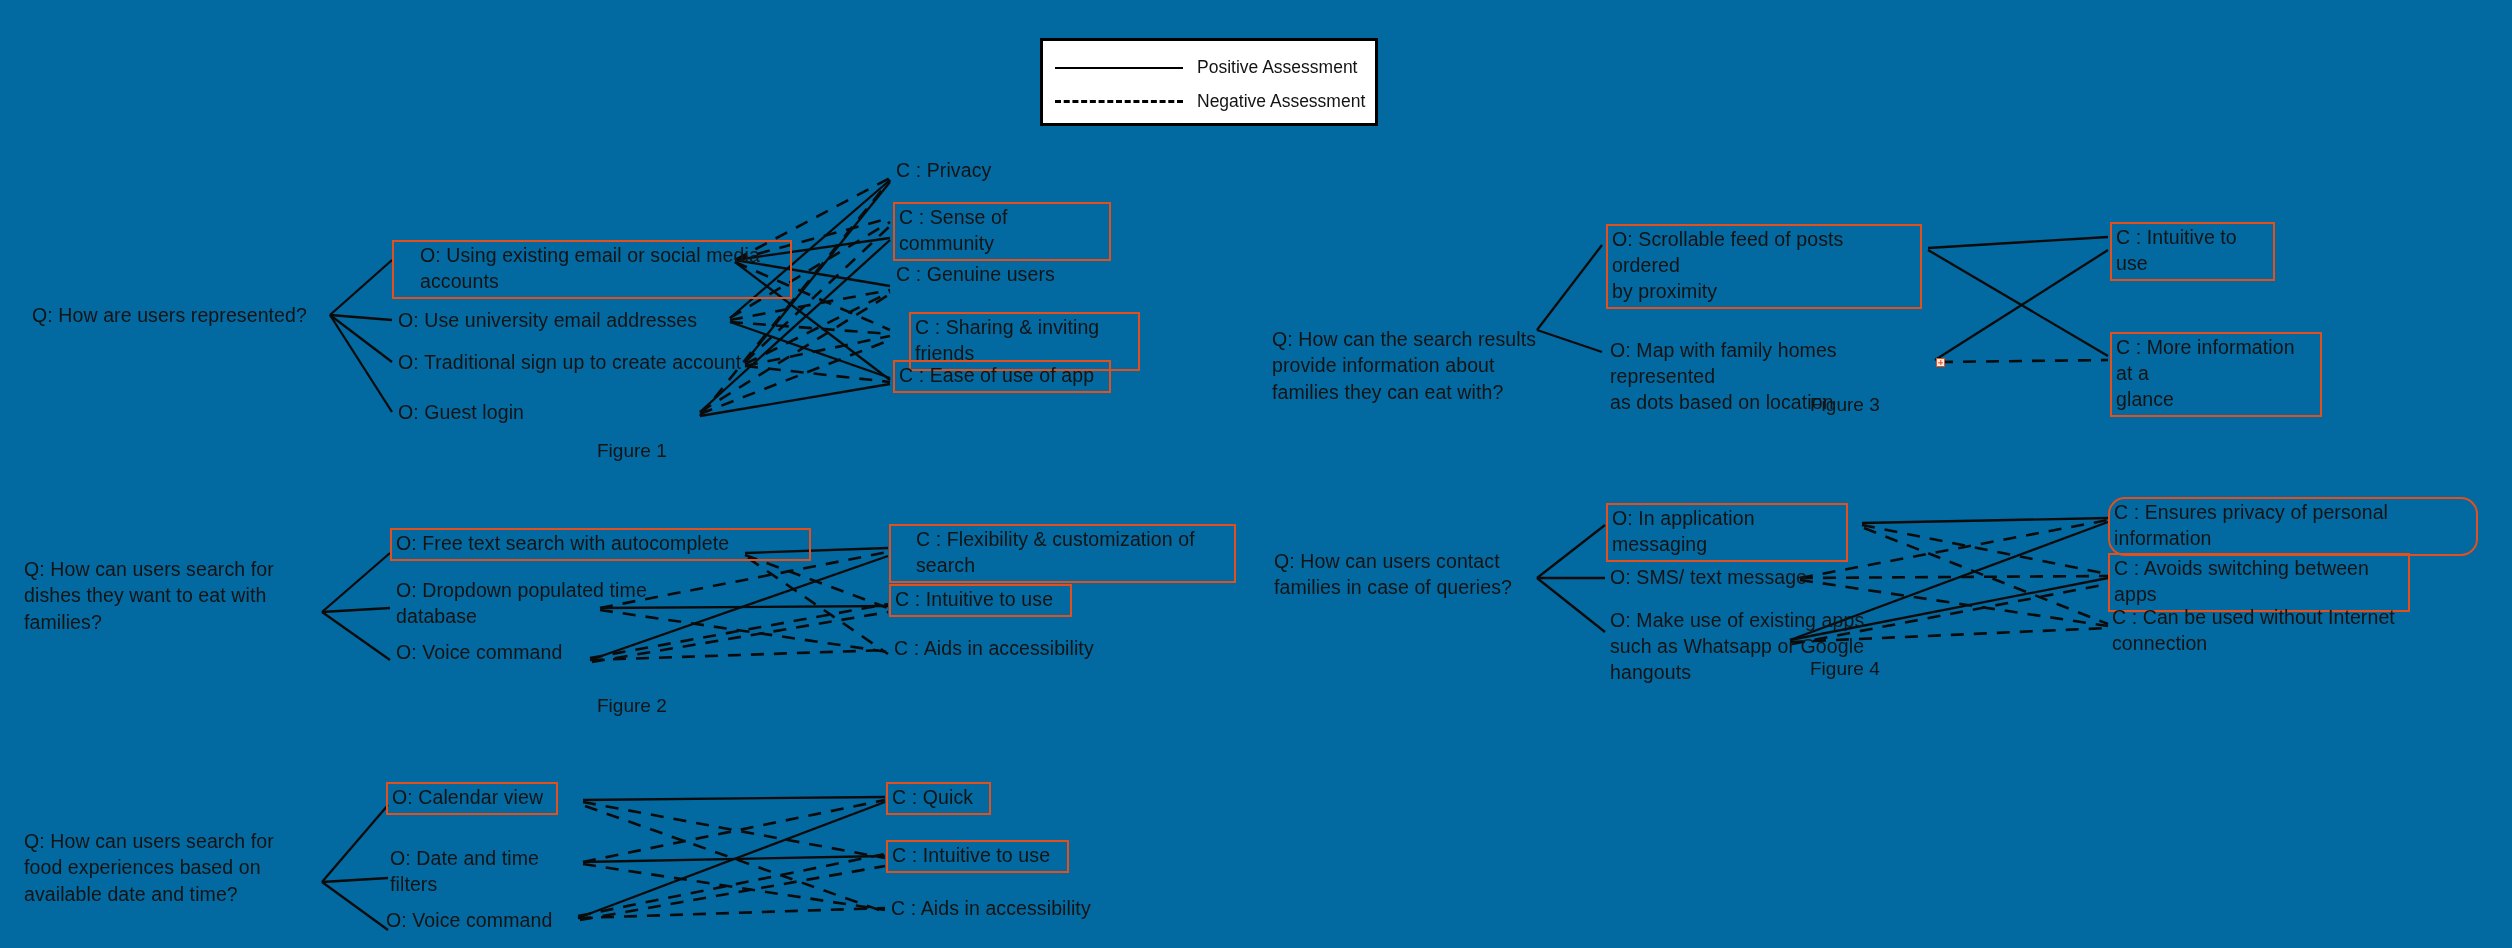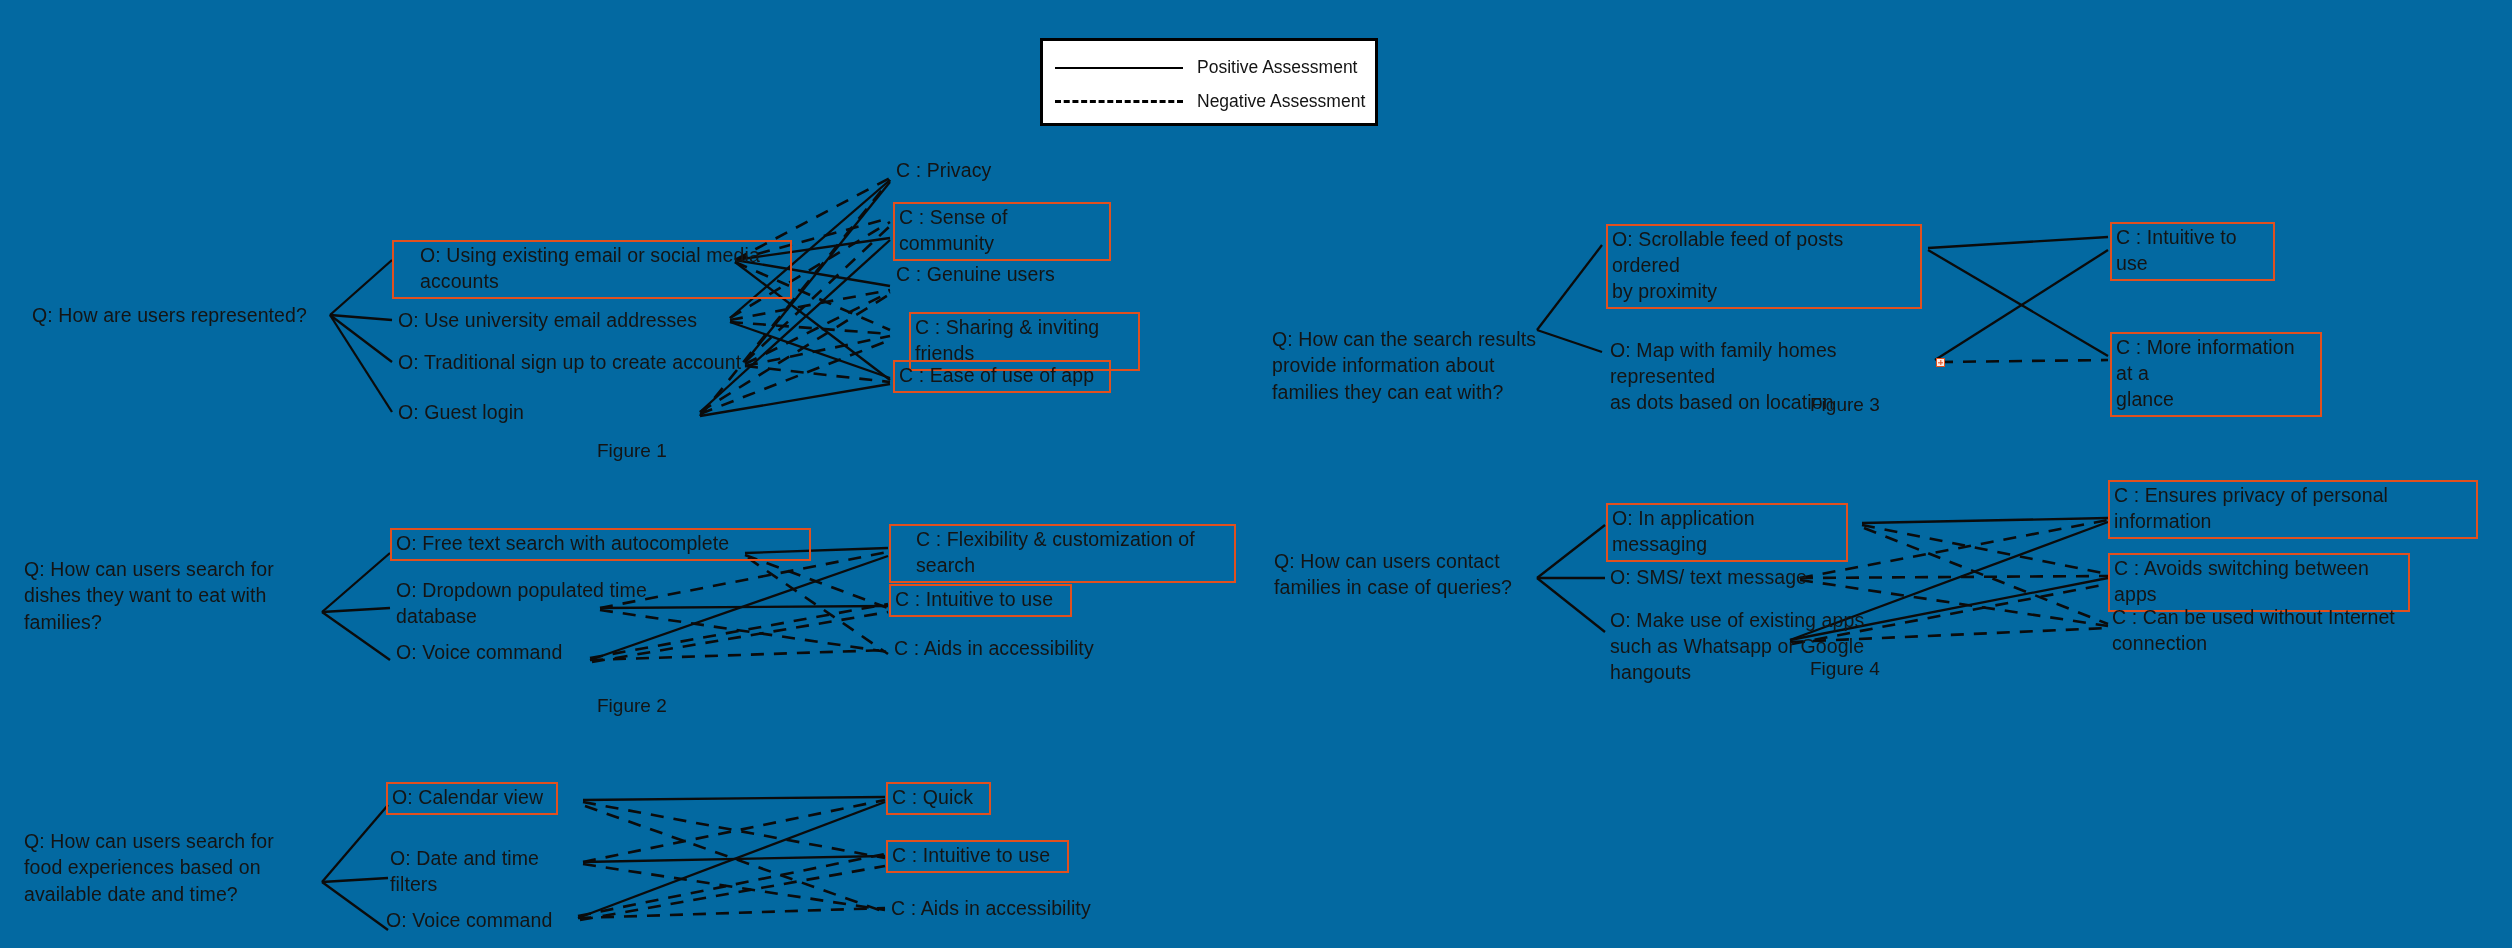--- a/index.html
+++ b/index.html
@@ -256,21 +256,21 @@
   <div class="caption" style="left:597px; top:695px;">Figure 2</div>
 
   <div class="node qnode" style="left:1274px; top:548px; width:262px;">Q: How can users contact
 families in case of queries?</div>
 
   <div class="node boxed" style="left:1606px; top:503px; width:242px;">O: In application messaging</div>
   <div class="node" style="left:1610px; top:565px; width:210px;">O: SMS/ text message</div>
   <div class="node" style="left:1610px; top:608px; width:336px;">O: Make use of existing apps
 such as Whatsapp or Google hangouts</div>
 
-  <div class="node boxed" style="left:2108px; top:480px; width:370px;">C : Ensures privacy of personal information</div>
+  <div class="node boxed" style="left:2108px; top:497px; width:370px;border-radius:17px;">C : Ensures privacy of personal information</div>
   <div class="node boxed" style="left:2108px; top:553px; width:302px;">C : Avoids switching between apps</div>
   <div class="node" style="left:2112px; top:605px; width:380px;">C : Can be used without Internet connection</div>
 
   <div class="caption" style="left:1810px; top:658px;">Figure 4</div>
 
   <div class="node qnode" style="left:24px; top:828px; width:290px;">Q: How can users search for
 food experiences based on
 available date and time?</div>
 
   <div class="node boxed" style="left:386px; top:782px; width:172px;">O: Calendar view</div>

